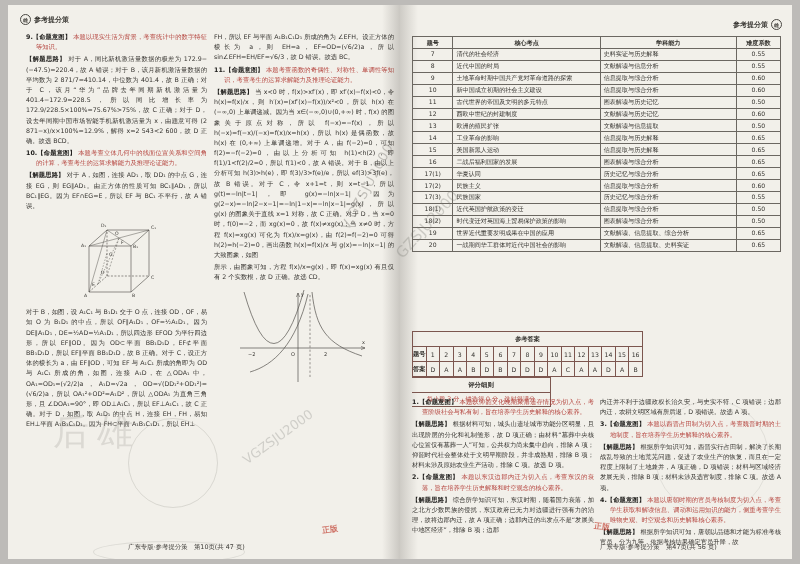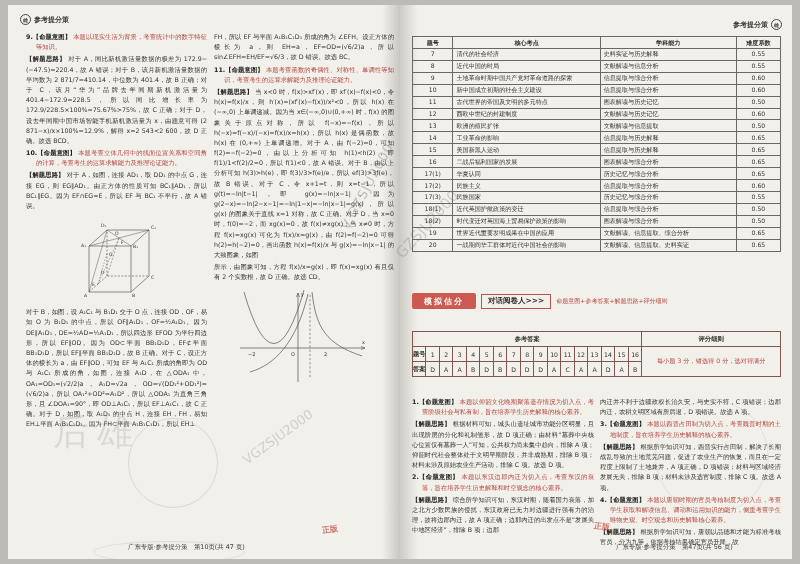--- a/index.html
+++ b/index.html
@@ -37,21 +37,21 @@
   
   .banner{position:absolute;display:flex;align-items:center;gap:5px;}
   .badge{background:#cd5a50;color:#fff;font-weight:bold;font-size:8px;letter-spacing:2px;
     padding:2.5px 12px;border-radius:2px;}
   .dialog-box{border:1px solid #c0504d;padding:1.5px 6px;font-size:7.5px;font-weight:bold;color:#2d2b28;}
   .banner .sub{font-size:6px;color:#b5443e;}
 
   .sec-title{position:absolute;font-size:7.2px;font-weight:bold;color:#25231f;}
 
   
-  .anskey{position:absolute;display:flex;align-items:stretch;}
+  .anskey{position:absolute;display:flex;align-items:stretch;flex-direction:column;}
   table.ansgrid{border-collapse:collapse;table-layout:fixed;}
   table.ansgrid th,table.ansgrid td{border:0.7px solid #7c564f;font-size:6.2px;text-align:center;
     padding:2.5px 0;color:#34322e;}
   table.ansgrid th{font-weight:bold;}
   .rubric{border:0.7px solid #7c564f;border-left:none;width:138px;display:flex;flex-direction:column;}
   .rubric .rub-h{border-bottom:0.7px solid #7c564f;font-size:6.4px;font-weight:bold;text-align:center;
     padding:2.5px 0;color:#34322e;}
   .rubric .rub-b{flex:1;display:flex;align-items:center;justify-content:center;
     font-size:6.2px;color:#b5443e;padding:2px 8px;text-align:justify;}
 
@@ -287,25 +287,20 @@
       <tr>
             <td class="c-no">20</td>
             <td class="c-topic">一战期间华工群体对近代中国社会的影响</td>
             <td class="c-ability">文献解读、信息提取、史料实证</td>
             <td class="c-diff">0.65</td>
           </tr>
     </tbody>
       </table>
   </div>
 
-  <div class="banner" style="left:12px;top:288px;">
-    <span class="badge">模拟估分</span>
-    <span class="dialog-box">对话阅卷人&gt;&gt;&gt;</span>
-    <span class="sub">命题意图+参考答案+解题思路+评分细则</span>
-  </div>
 
 
   <div class="anskey" style="left:12px;top:326px;width:369px;">
     <table class="ansgrid" style="width:231px;">
       <tbody>
           <tr>
         <th colspan="17">参考答案</th>
       </tr>
       <tr>
         <td style="width:27px;font-weight:bold;">题号</td>
@@ -387,21 +382,21 @@
     <p class="t q">
       <span class="lbl">4.【命题意图】</span>
       <span class="red">本题以唐朝时期的官员考核制度为切入点，考查学生获取和解读信息、调动和运用知识的能力，侧重考查学生唯物史观、时空观念和历史解释核心素养。</span>
     </p>
     <p class="t">
       <span class="lbl">【解题思路】</span>
       <span>根据所学知识可知，唐朝以品德和才能为标准考核官员，分为九等，依据考核结果确定官员升降，故</span>
     </p>
   </div>
 
-  <div class="footer" style="left:216px;top:538px;">广东专版·参考提分策　第47页(共 56 页)</div>
+  <div class="footer" style="left:200px;top:538px;">广东专版·参考提分策　第47页(共 56 页)</div>
 </div>
 
 <div class="wm" style="left:338px;top:225px;font-size:13px;letter-spacing:1px;transform:rotate(-62deg);transform-origin:left top;">V.GZSJU2000</div>
 <div class="wm" style="left:392px;top:250px;font-size:15px;color:rgba(120,118,114,.30);transform:rotate(-48deg);transform-origin:left top;">GZSJU2000</div>
 <div class="wm" style="left:240px;top:455px;font-size:13px;color:rgba(120,118,114,.28);transform:rotate(-36deg);transform-origin:left top;">VGZSJU2000</div>
 <div class="wm-big" style="left:53px;top:408px;font-size:36px;">后雄</div>
 <div class="wm-circle" style="left:128px;top:418px;width:88px;height:88px;"></div>
 <div class="wm-circle" style="left:655px;top:400px;width:112px;height:112px;border-color:rgba(128,126,120,.15);"></div>
 <div class="stamp" style="left:322px;top:524px;transform:rotate(-8deg);">正版</div>
 <div class="stamp" style="left:594px;top:521px;transform:rotate(6deg);">正版</div>

